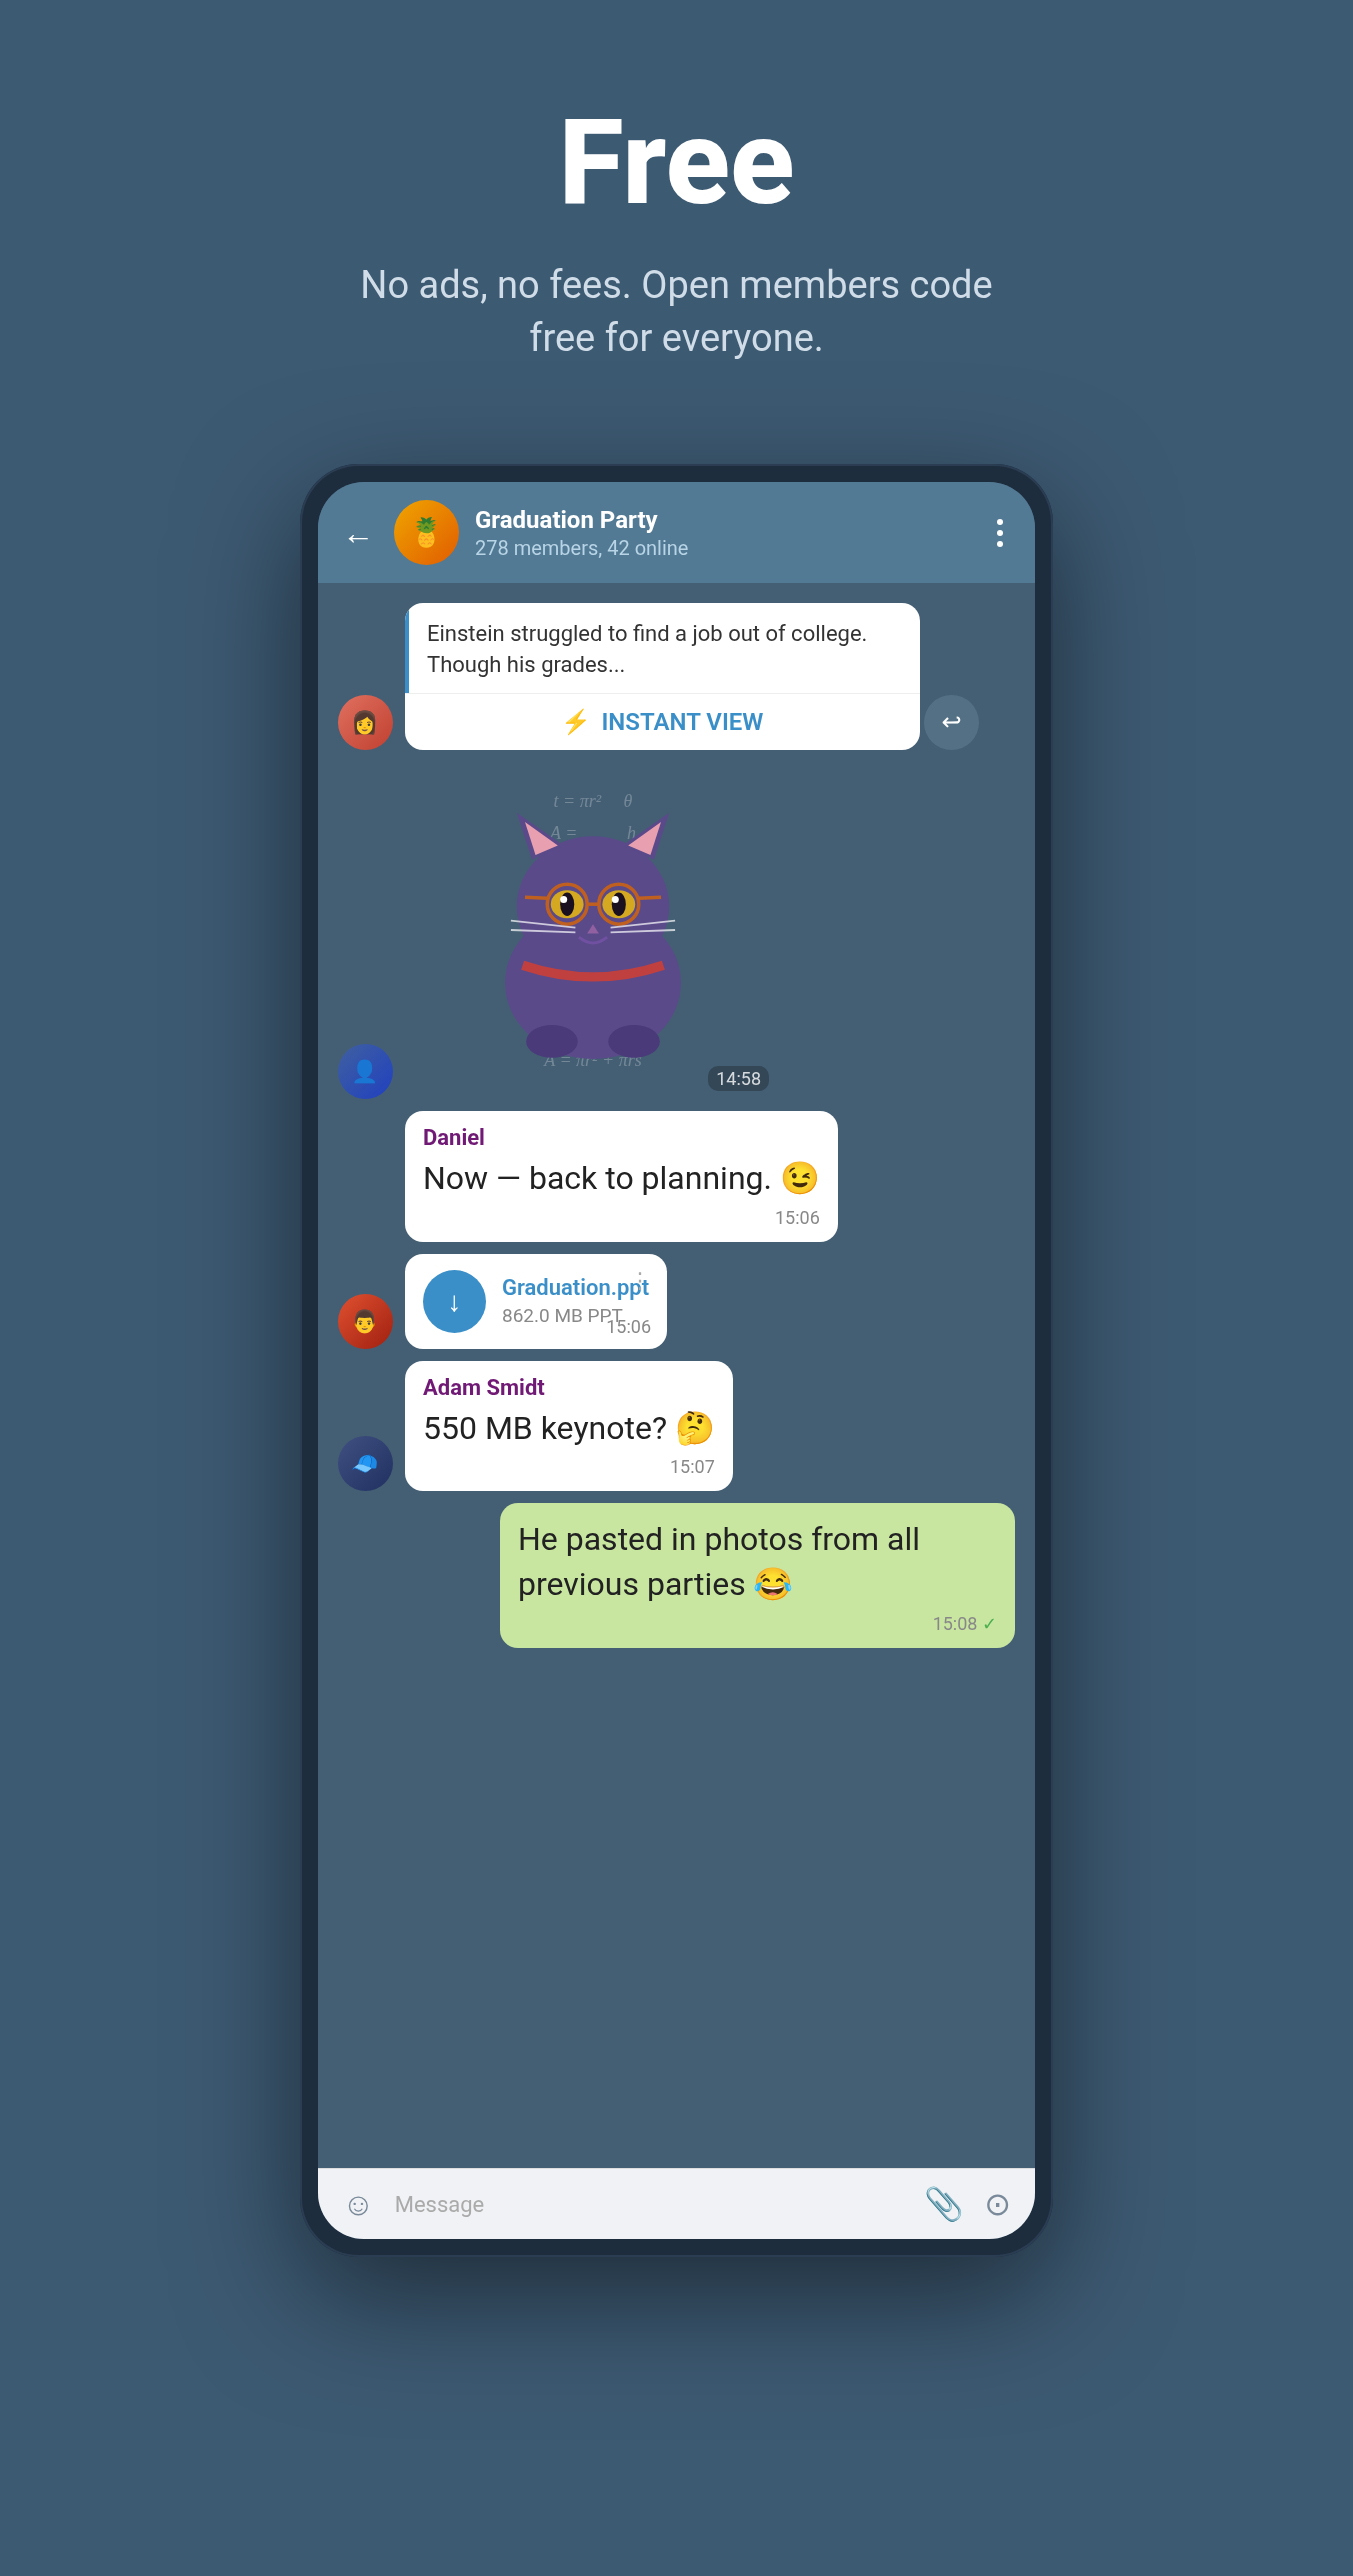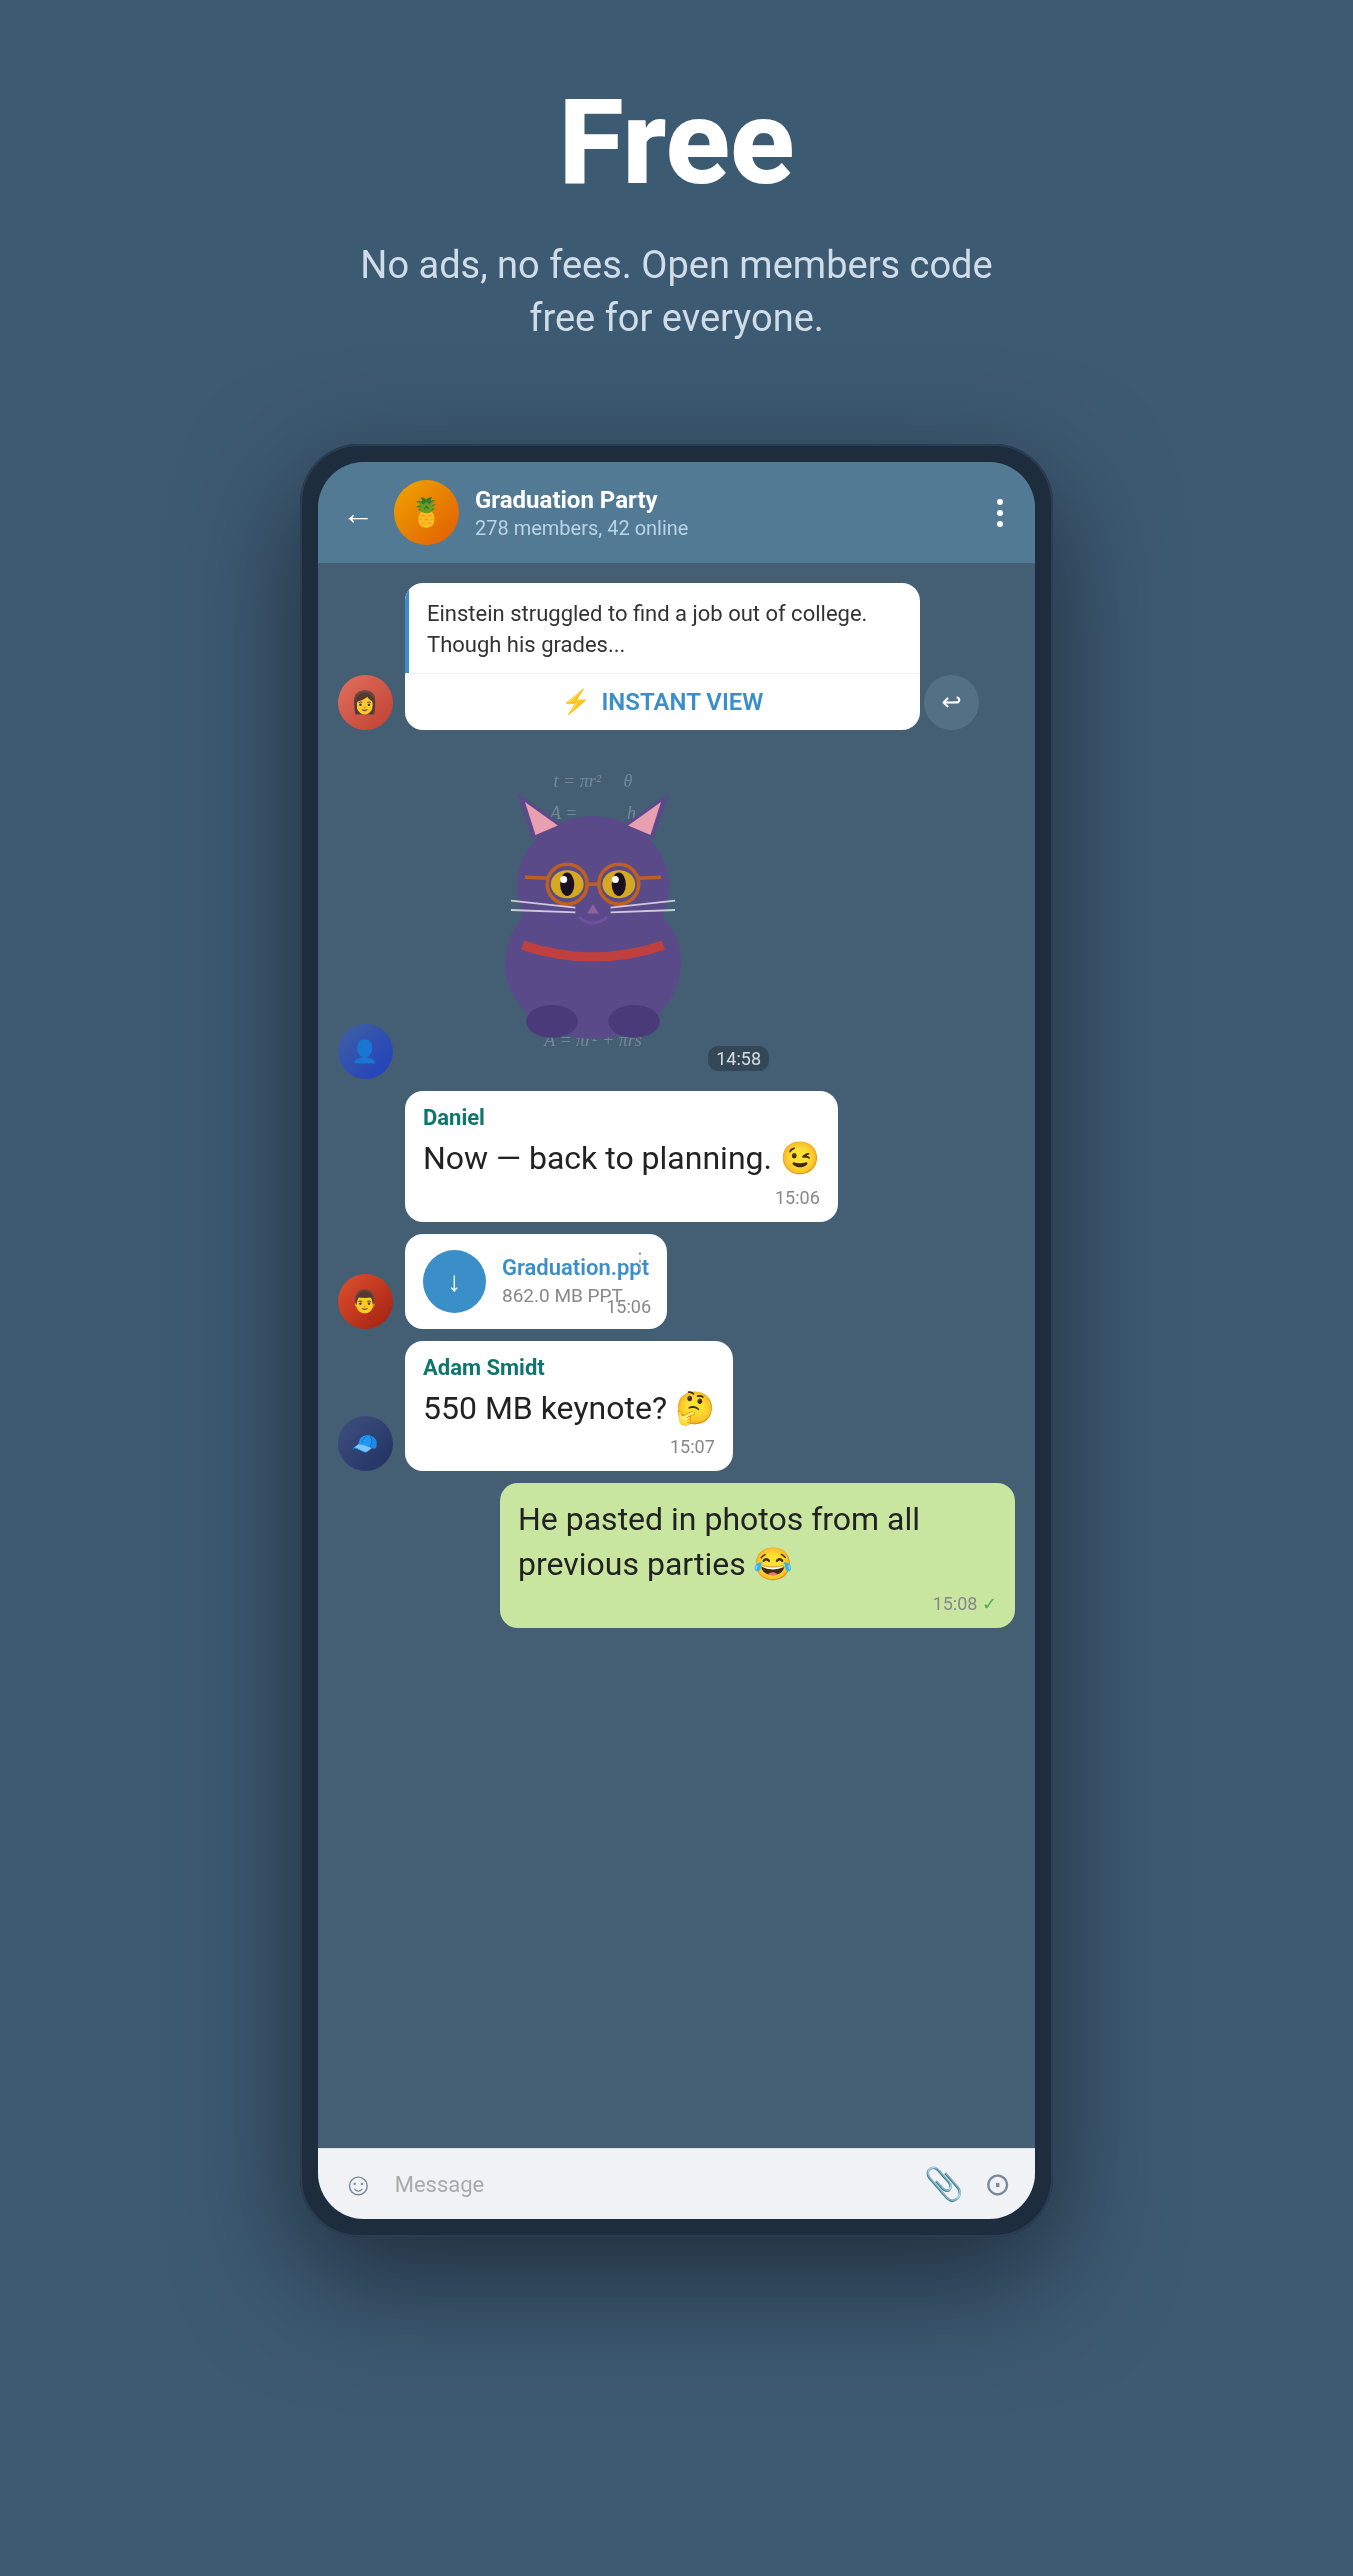--- a/index.html
+++ b/index.html
@@ -13,20 +13,21 @@
       align-items: center;
       overflow-x: hidden;
     }
 
     
     .hero {
       width: 100%;
       padding: 78px 20px 40px;
       text-align: center;
       color: white;
+      margin-top: 20px;
     }
     .hero-title {
       font-size: 119px;
       font-weight: 800;
       color: #ffffff;
       line-height: 1.1;
       margin-bottom: 30px;
     }
     .hero-subtitle {
       font-size: 38px;
@@ -159,21 +160,21 @@
       max-width: 515px;
       position: relative;
     }
     .bubble.green {
       background: #c8e6a0;
     }
 
     .bubble-sender {
       font-size: 22px;
       font-weight: 700;
-      color: #0f766e;
+      color: #701a75;
       margin-bottom: 6px;
     }
     .bubble-text {
       font-size: 32px;
       color: #222;
       line-height: 1.4;
     }
     .bubble-time {
       font-size: 18px;
       color: #888;

